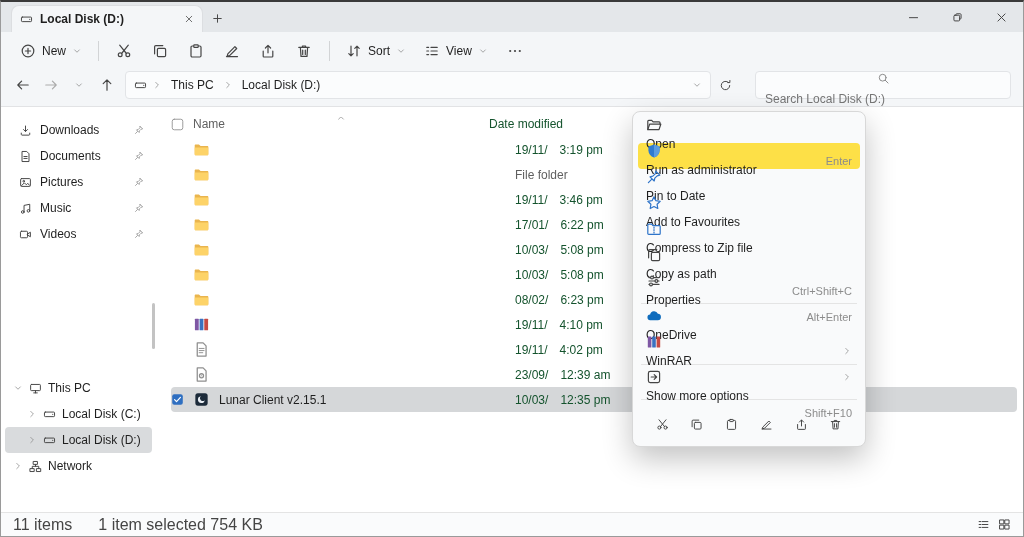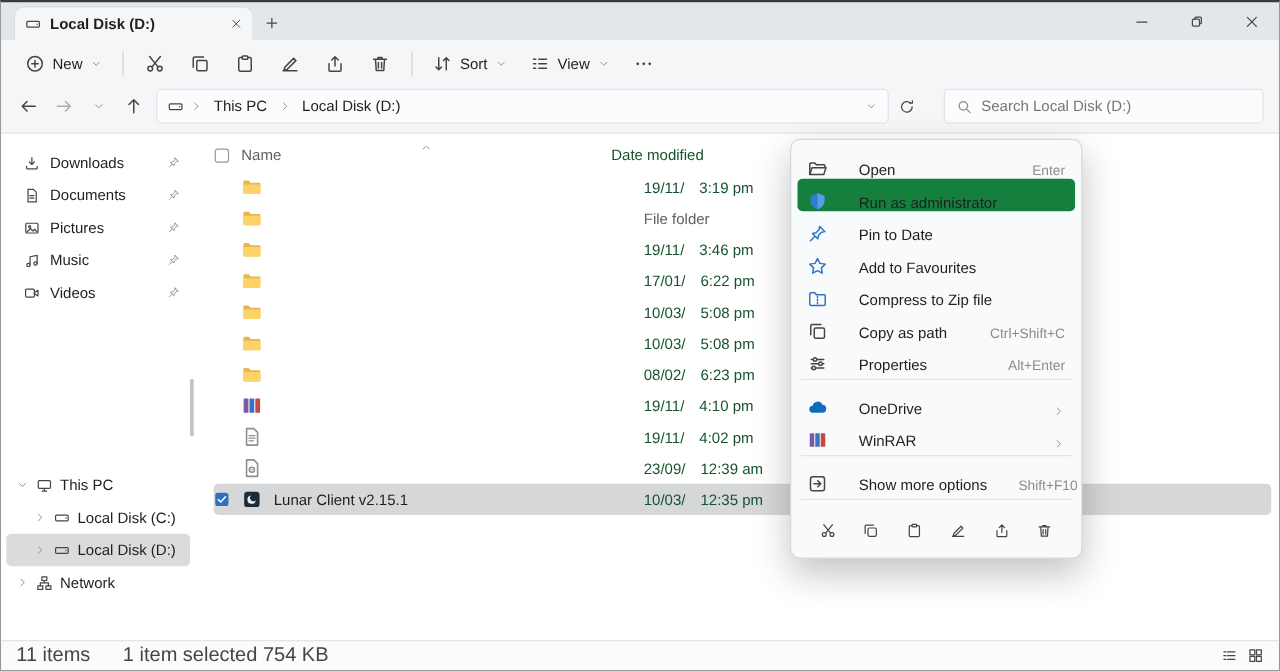--- a/index.html
+++ b/index.html
@@ -33,21 +33,21 @@
   .vdiv { width:1px; height:20px; background:#d2d4d6; margin:0 7px; }
 
   
   .addressbar { height:36px; flex:none; display:flex; align-items:center; padding:0 12px 6px 8px; background:#f4f6f8; }
   .nav-btn { width:28px; height:28px; display:flex; align-items:center; justify-content:center; border-radius:5px; }
   .address-field { width:586px; height:28px; margin-left:4px; background:#fbfcfd; border:1px solid #e2e4e7; border-radius:4px;
                    display:flex; align-items:center; gap:5px; padding:0 8px; }
   .crumb { padding:2px 4px; border-radius:3px; white-space:nowrap; }
   .af-spacer { flex:1; }
   .search-field { margin-left:auto; width:256px; height:28px; background:#fbfcfd; border:1px solid #e2e4e7; border-radius:4px;
-                  display:flex; align-items:center; gap:7px; padding:0 9px; }
+                  display:flex; align-items:center; gap:7px; padding:0 9px;flex-direction:column; }
   .search-field input { border:none; outline:none; background:transparent; font:inherit; color:#6b6b6b; width:100%; }
   .search-field input::placeholder { color:#767676; }
 
   
   .body { flex:1; display:flex; background:#ffffff; border-top:1px solid #e2e3e5; position:relative; min-height:0; }
 
   .sidebar { width:155px; flex:none; padding-top:10px; position:relative; }
   .side-item { height:26px; display:flex; align-items:center; gap:8px; padding:0 8px 0 14px; margin:0 4px; border-radius:4px; }
   .side-item.tree { gap:6px; }
   .side-item.selected { background:#d9dbdd; }
@@ -65,22 +65,22 @@
   .col-date { width:192px; color:#14532d; display:flex; gap:12px; white-space:nowrap; }
   .col-type { flex:1; color:#5f5f5f; white-space:nowrap; overflow:hidden; }
   .file-row { display:flex; align-items:center; height:25px; border-radius:4px; }
   .file-row .fi { width:17px; height:17px; margin-right:9px; }
   .file-row.selected { background:#d5d7d9; }
   .file-row .col-date, .file-row .col-type { font-size:12px; }
 
   
   .context-menu { position:absolute; left:631px; top:4px; width:234px; background:#f9fafb; border:1px solid #d8d8d8;
                   border-radius:8px; box-shadow:0 12px 30px rgba(0,0,0,.24); padding:5px; z-index:20; }
-  .cm-item { display:flex; align-items:flex-end; gap:25px; height:26px; padding:0 8px; border-radius:4px; }
-  .cm-item.hl { background:#15803d; }
+  .cm-item { display:flex; align-items:flex-start; gap:4px; height:26px; padding:0 8px; border-radius:4px;flex-direction:column; }
+  .cm-item.hl { background:#fde047; }
   .cm-label { white-space:nowrap; }
   .cm-shortcut { margin-left:auto; color:#8c8c8c; font-size:11px; white-space:nowrap; }
   .cm-sub { margin-left:auto; }
   .cm-div { height:1px; background:#e4e4e4; margin:4px 3px; }
   .cm-actions { display:flex; justify-content:space-between; align-items:center; padding:8px 12px 5px; }
   .cm-act { width:24px; height:24px; display:flex; align-items:center; justify-content:center; border-radius:4px; }
 
   
   .statusbar { height:24px; flex:none; display:flex; align-items:center; gap:26px; padding:0 12px; background:#fafbfc;
                border-top:1px solid #e4e4e4; font-size:16px; color:#454545; }

